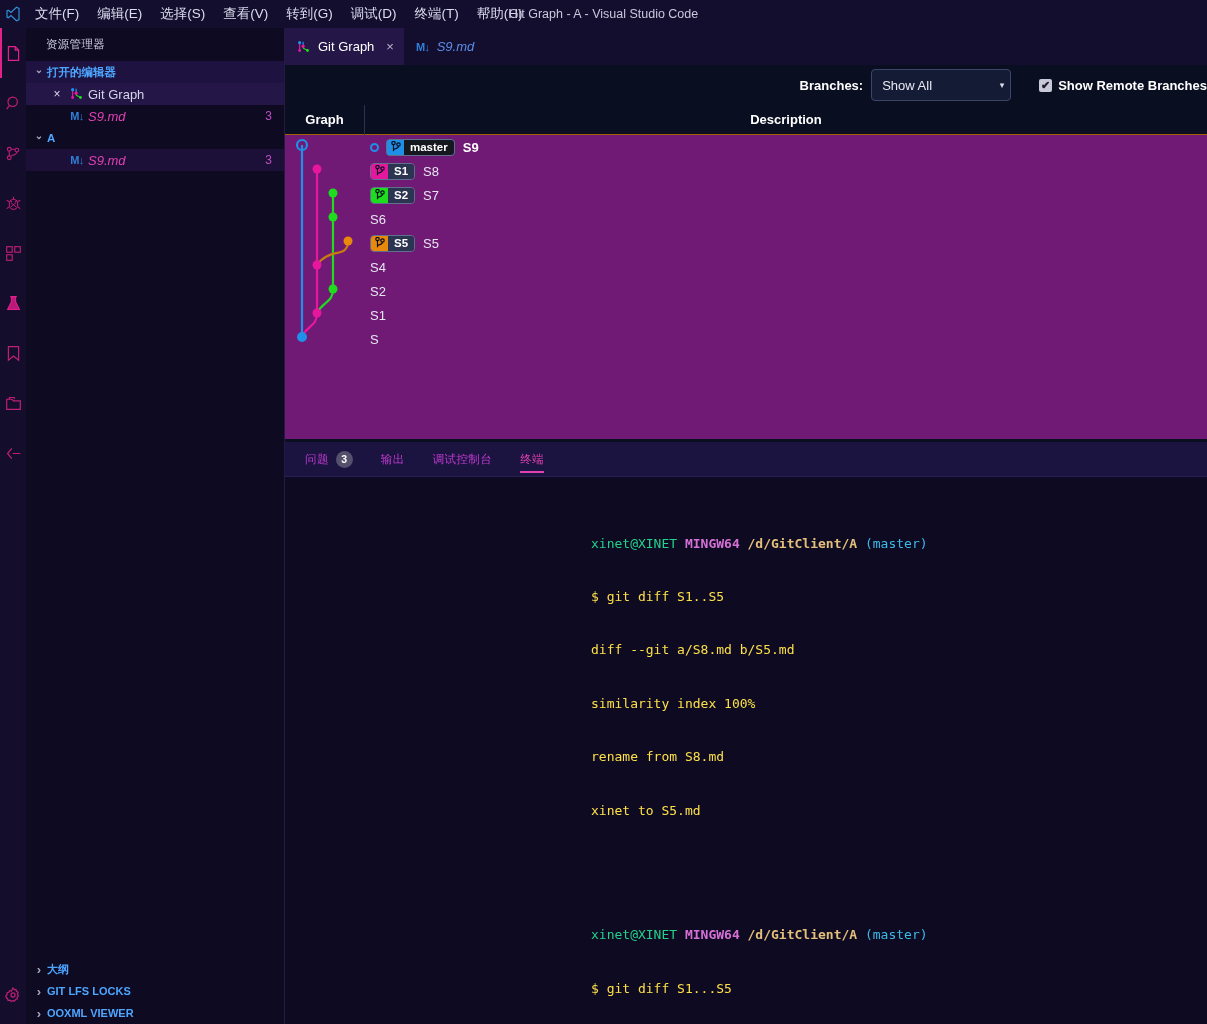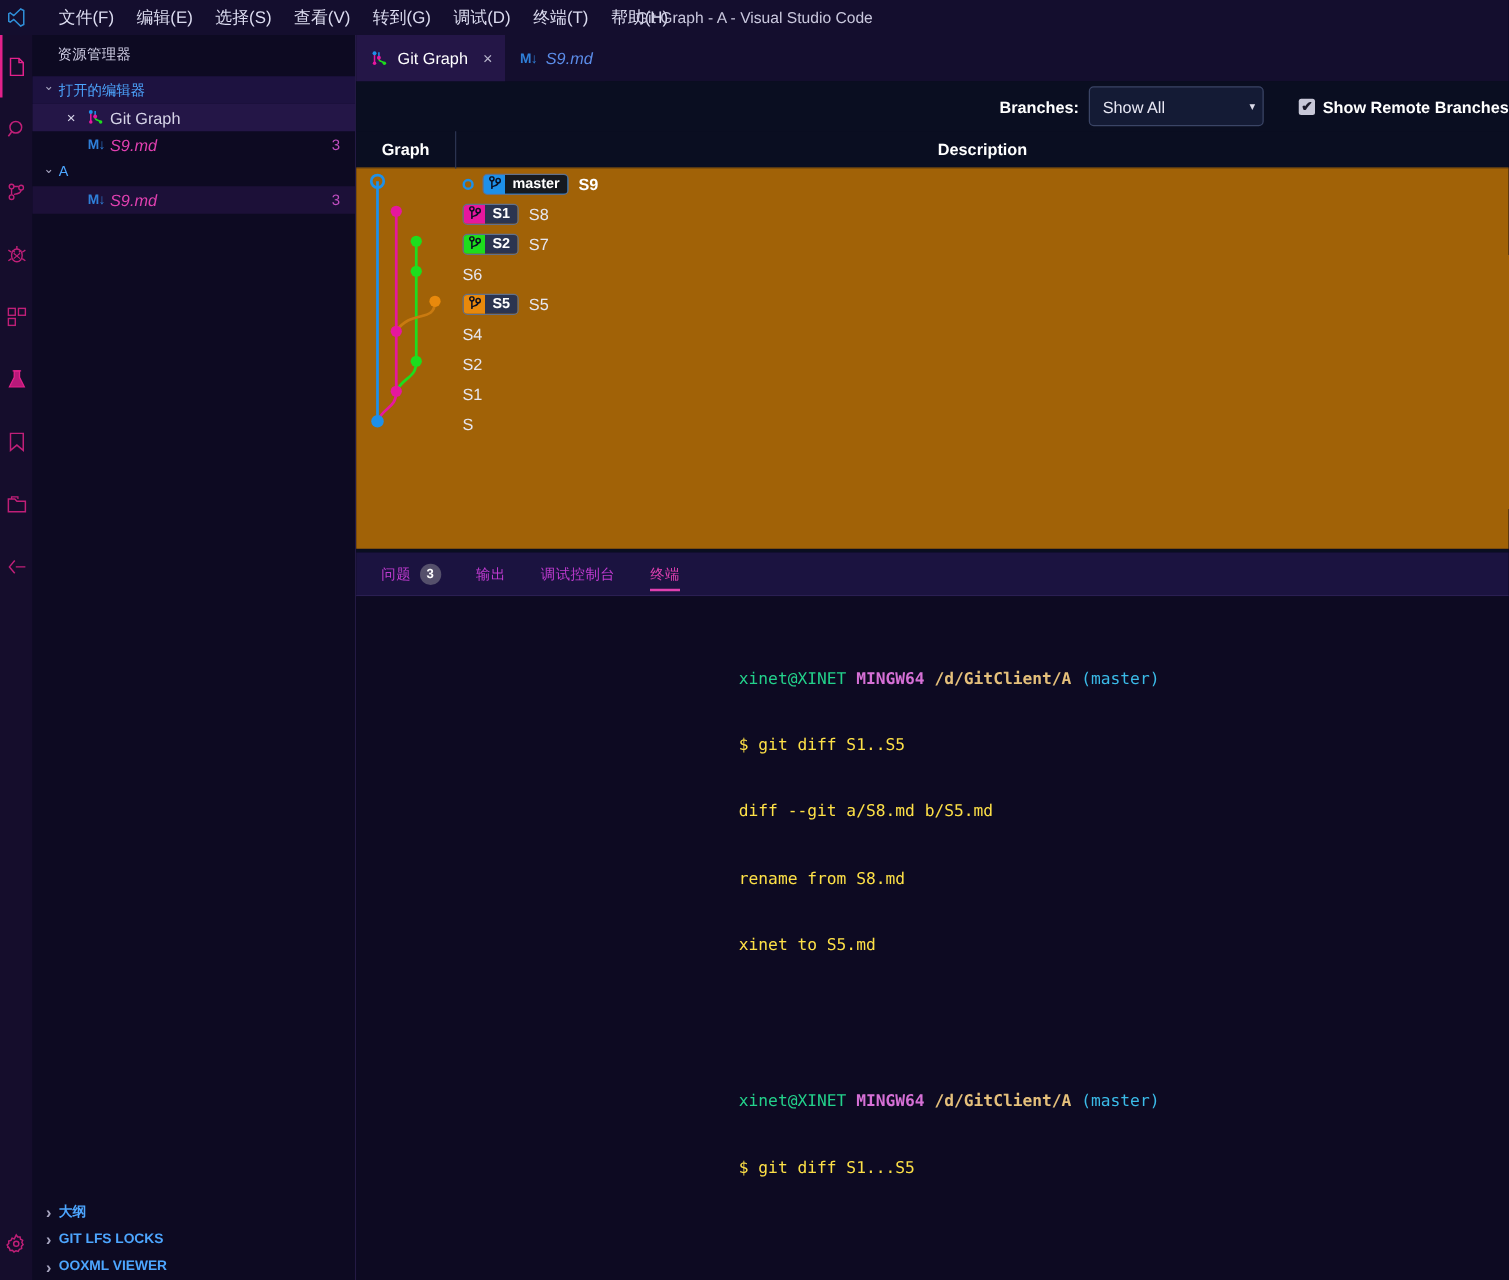--- a/index.html
+++ b/index.html
@@ -7,21 +7,21 @@
     width: 1207px; height: 1024px;
     background: #0d0a22;
     font-family: "Liberation Sans", sans-serif;
     overflow: hidden;
   }
   #app { position: relative; width: 1207px; height: 1024px; }
 
   
   .titlebar {
     position: absolute; left: 0; top: 0; width: 1207px; height: 28px;
-    background: #140e2e; display: flex; align-items: center; gap: 12px;
+    background: #140e2e; display: flex; align-items: center;
   }
   .vscode-logo {
     width: 26px; height: 28px; display: flex; align-items: center; justify-content: center;
   }
   .menubar { display: flex; align-items: center; height: 28px; }
   .menu-item {
     color: #dcdcf0; font-size: 13.5px; padding: 0 9px; line-height: 28px;
     white-space: nowrap; cursor: default;
   }
   .window-title {
@@ -48,21 +48,21 @@
   .sidebar {
     position: absolute; left: 26px; top: 28px; width: 259px; height: 996px;
     background: #0d0a22; border-right: 1px solid #241a44;
   }
   .sidebar-title {
     height: 33px; line-height: 33px; padding-left: 20px;
     color: #cfcde4; font-size: 11.5px; letter-spacing: .3px;
   }
   .section-header {
     height: 22px; display: flex; align-items: center;
-    font-size: 11.5px; font-weight: normal; color: #4da6ff; padding-left: 5px;
+    font-size: 11.5px; font-weight: bold; color: #4da6ff; padding-left: 5px;
     cursor: pointer;
   }
   .section-header.open-editors { background: #1d1240; }
   .chev { width: 16px; text-align: center; color: #a8a6c0; font-size: 10px; }
   .chev.down::after { content: '⌄'; position: relative; top: -3px; }
   .chev.right::after { content: '›'; font-size: 13px; }
   .tree-row {
     height: 22px; display: flex; align-items: center; padding-left: 22px;
     font-size: 13px; cursor: pointer; position: relative;
   }
@@ -130,21 +130,21 @@
     border-bottom: 1px solid #a16207; background: #0a0e21;
   }
   .gg-head .col-graph {
     width: 80px; text-align: center; color: #ffffff; font-size: 13px; font-weight: bold;
     border-right: 1px solid #2b3350; height: 30px; line-height: 30px;
   }
   .gg-head .col-desc {
     flex: 1; text-align: center; color: #ffffff; font-size: 13px; font-weight: bold;
   }
 
-  .gg-body { position: relative; height: 304px; background: #a16207; overflow: hidden; }
+  .gg-body { position: relative; height: 304px; background: #701a75; overflow: hidden; }
   .gg-svg { position: absolute; left: 0; top: 0; }
   .commit-rows { position: absolute; left: 0; top: 0; width: 100%; }
   .commit-row {
     height: 24px; display: flex; align-items: center; padding-left: 85px;
     font-size: 13px; color: #e6e6f0; cursor: pointer;
   }
   .commit-row.head { color: #ffffff; font-weight: bold; }
   .head-dot {
     width: 9px; height: 9px; border: 2px solid #1e90e8; border-radius: 50%;
     margin-right: 7px; box-sizing: border-box;
@@ -514,20 +514,21 @@
       </div>
       <div class="ptab active">
         <span>终端</span>
       </div>
     </div>
 
     <div class="term">
       <div><span class="u">xinet@XINET</span> <span class="h">MINGW64</span> <span class="p">/d/GitClient/A</span> <span class="b">(master)</span></div>
       <div class="o">$ git diff S1..S5</div>
       <div class="o">diff --git a/S8.md b/S5.md</div>
+      <div class="o">similarity index 100%</div>
       <div class="o">rename from S8.md</div>
       <div class="o">xinet to S5.md</div>
       <div>&nbsp;</div>
 
       <div><span class="u">xinet@XINET</span> <span class="h">MINGW64</span> <span class="p">/d/GitClient/A</span> <span class="b">(master)</span></div>
       <div class="o">$ git diff S1...S5</div>
       
       
       
       

